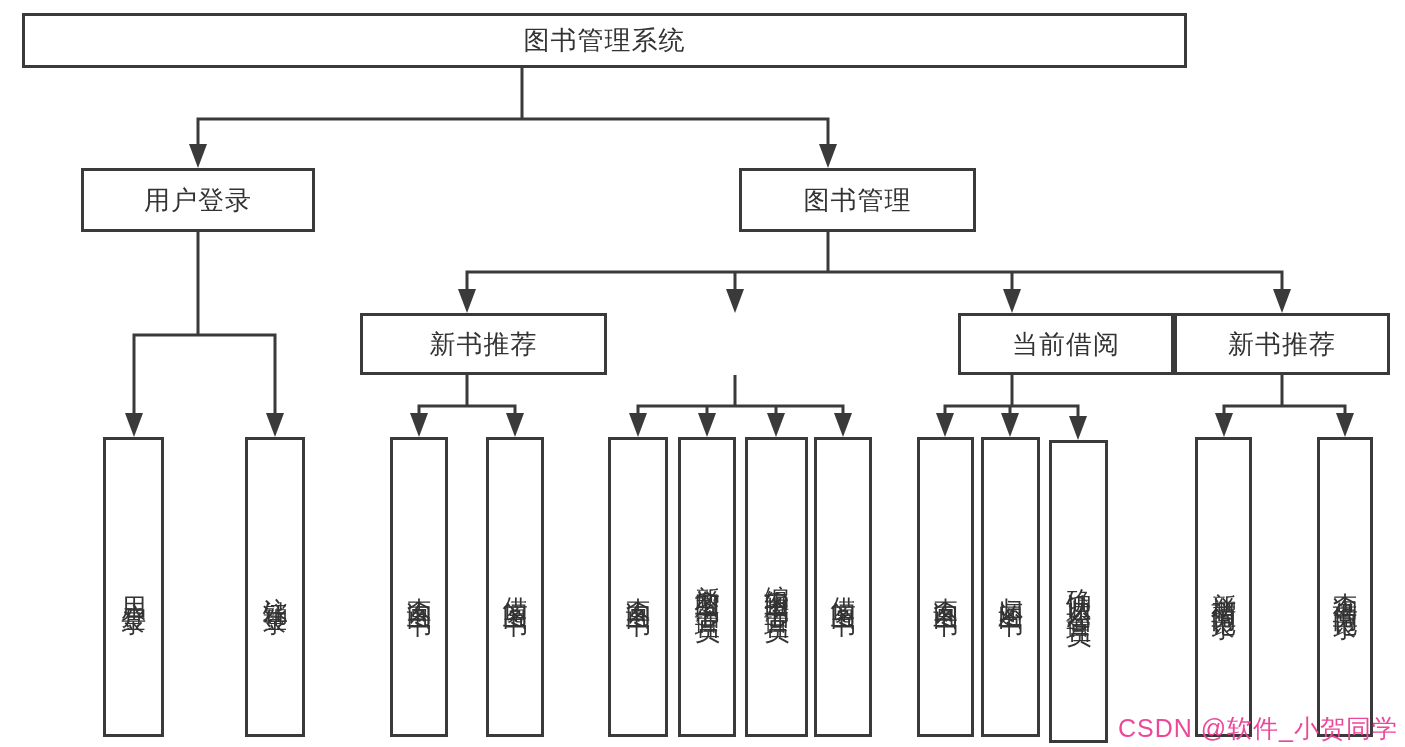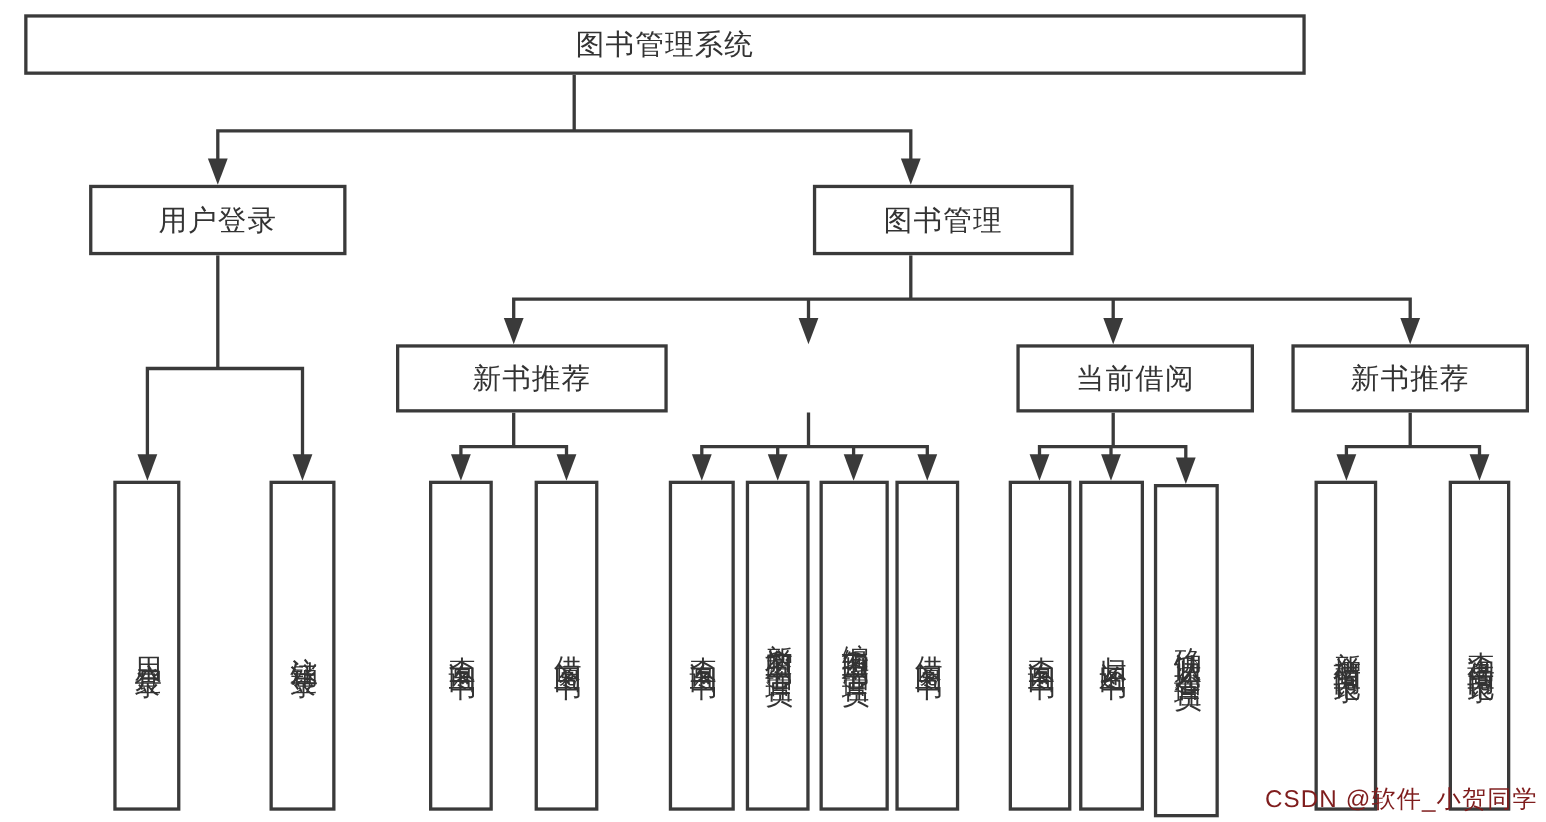--- a/index.html
+++ b/index.html
@@ -28,33 +28,33 @@
   .v-box { font-size:25px; }
   .v-box .vtext {
     writing-mode:vertical-rl;
     letter-spacing:5px;
     line-height:1.1;
     white-space:nowrap;
   }
   .watermark {
     position:absolute;
     right:7px; top:712px;
-    font-size:22px;
-    color:#7f1d1d;
+    font-size:25px;
+    color:#ec4899;
     letter-spacing:1px;
     white-space:nowrap;
     z-index:6;
   }
   
   #nd-root      { left:22px;   top:13px;  width:1165px; height:55px; }
   #nd-user      { left:81px;   top:168px; width:234px;  height:64px; }
   #nd-mgmt      { left:710px;  top:168px; width:237px;  height:64px;margin-left:29px; }
   #nd-newrec    { left:360px;  top:313px; width:247px;  height:62px; }
   #nd-borrow    { left:628px;  top:313px; width:214px;  height:62px; }
-  #nd-current   { left:924px;  top:313px; width:216px;  height:62px; }
+  #nd-current   { left:958px;  top:313px; width:216px;  height:62px; }
   #nd-records   { left:1174px; top:313px; width:216px;  height:62px; }
   #lf-u1  { left:103px;  top:437px; width:61px; height:300px; }
   #lf-u2  { left:245px;  top:437px; width:60px; height:300px; }
   #lf-n1  { left:390px;  top:437px; width:58px; height:300px; }
   #lf-n2  { left:486px;  top:437px; width:58px; height:300px; }
   #lf-b1  { left:608px;  top:437px; width:60px; height:300px; }
   #lf-b2  { left:678px;  top:437px; width:58px; height:300px; }
   #lf-b3  { left:745px;  top:437px; width:63px; height:300px; }
   #lf-b4  { left:814px;  top:437px; width:58px; height:300px; }
   #lf-c1  { left:917px;  top:437px; width:57px; height:300px; }

